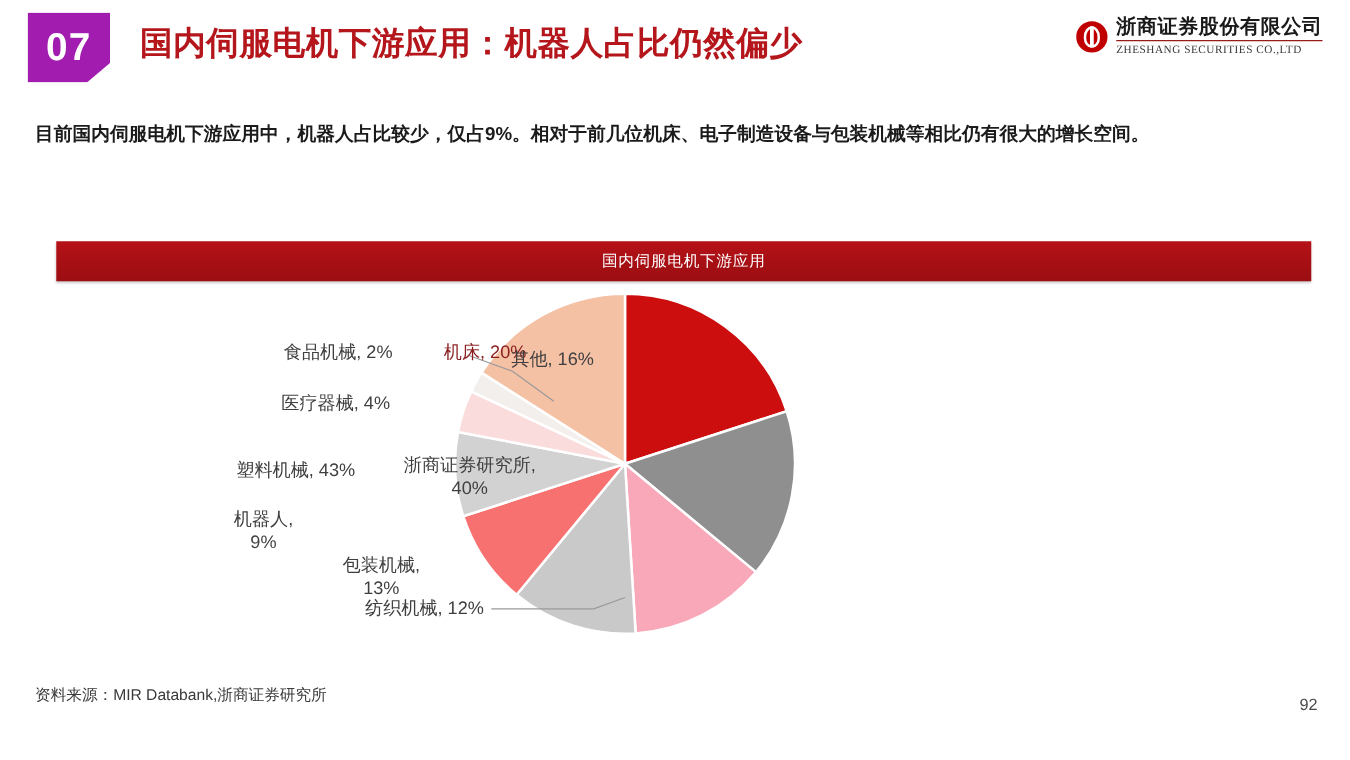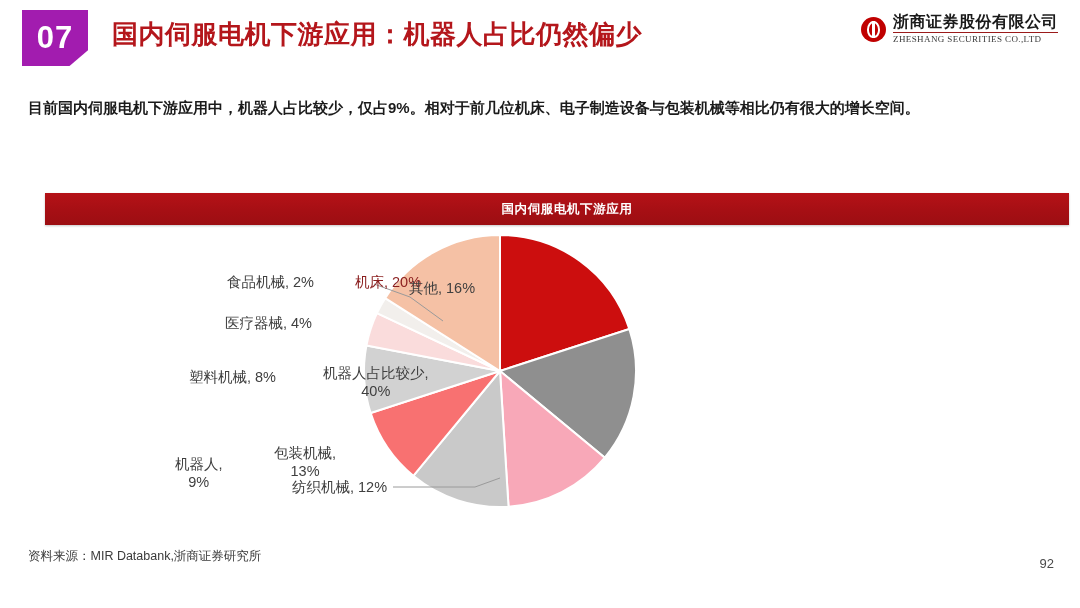--- a/index.html
+++ b/index.html
@@ -110,27 +110,26 @@
     position: absolute;
     left: 45px; top: 193px;
     width: 1004px; height: 320px;
   }
   .chart-title-bar {
     width: 100%;
     height: 32px;
     background: linear-gradient(180deg, #B51217 0%, #A60F14 55%, #9C0E12 100%);
     color: #ffffff;
     font-size: 12.5px;
-    font-weight: bold;
+    font-weight: normal;
     letter-spacing: 0.6px;
     display: flex;
     align-items: center;
     justify-content: center;
     box-shadow: 0 1px 2px rgba(0,0,0,0.22);
-    padding-left: 20px;
   }
   .chart-body {
     position: relative;
     width: 100%;
     height: 288px;
   }
 
   
   .pie-wrap {
     position: absolute;
@@ -200,37 +199,37 @@
           </g>
         <g id="pie-leaders" stroke="#9a9a9a" stroke-width="1" fill="none">
           <path d="M 329 59 L 365 72 L 398 96"></path>
           <path d="M 348 262 L 430 262 L 455 253"></path>
         </g>
       </svg>
 
       <div class="pie-label inside-dark centered" style="left:310px; top:48px;">机床, 20%</div>
 
       <div class="pie-label" style="left:278px; top:139px;">
-        <span>机器人占比较少,</span><br>
+        <span>浙商证券研究所,</span><br>
         <span style="display:inline-block;width:100%;text-align:center;padding-right:30px;">40%</span>
       </div>
 
       <div class="pie-label" style="left:213px; top:219px;margin-left:16px;">
         <span>包装机械,</span><br>
         <span style="display:inline-block;width:100%;text-align:center;padding-right:10px;">13%</span>
       </div>
 
       <div class="pie-label" style="left:247px; top:253px;">纺织机械, 12%</div>
 
-      <div class="pie-label" style="left:130px; top:182px;margin-top:48px;">
+      <div class="pie-label" style="left:142px; top:182px;">
         <span>机器人,</span><br>
         <span style="display:inline-block;width:100%;text-align:center;padding-right:8px;">9%</span>
       </div>
 
-      <div class="pie-label" style="left:144px; top:143px;">塑料机械, 8%</div>
+      <div class="pie-label" style="left:144px; top:143px;">塑料机械, 43%</div>
 
       <div class="pie-label" style="left:180px; top:89px;">医疗器械, 4%</div>
 
       <div class="pie-label" style="left:182px; top:48px;">食品机械, 2%</div>
 
       <div class="pie-label" style="left:364px; top:54px;">其他, 16%</div>
     </div>
   </div>
 </div>
 

